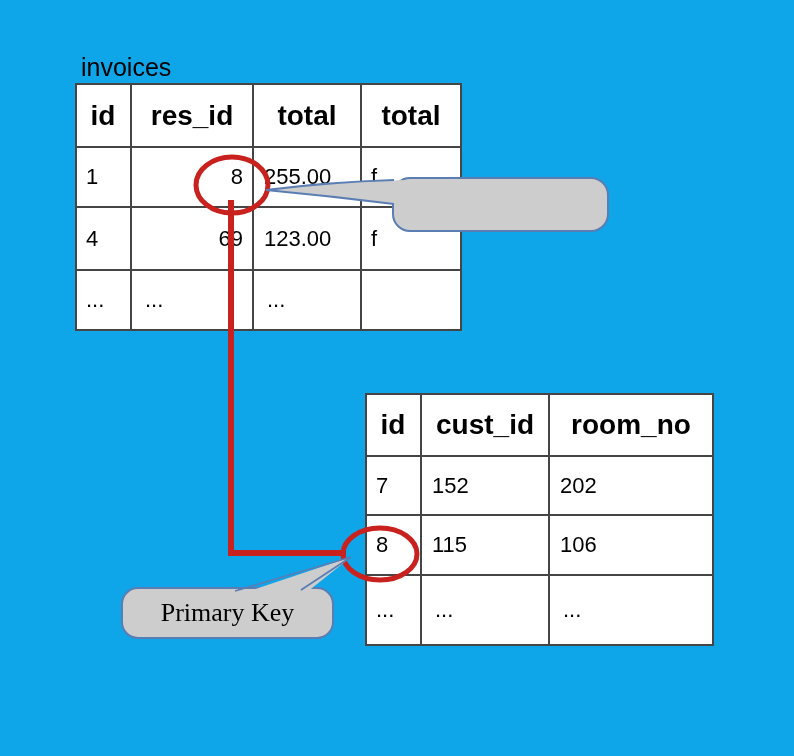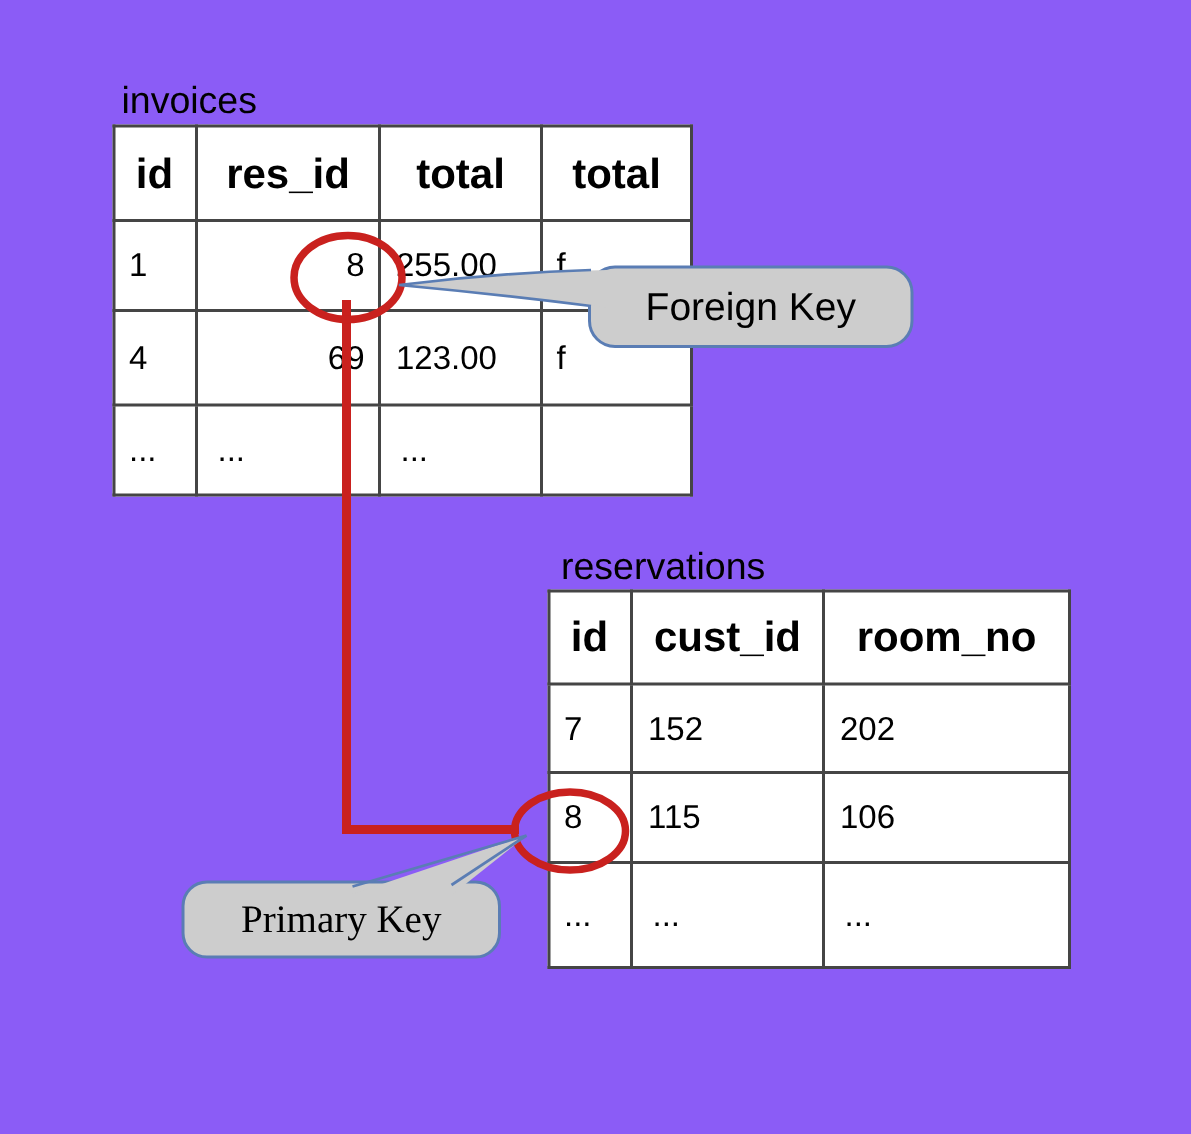--- a/index.html
+++ b/index.html
@@ -5,21 +5,21 @@
   html, body {
     margin: 0;
     padding: 0;
     background: #ffffff;
     font-family: "Liberation Sans", sans-serif;
   }
   .canvas {
     position: relative;
     width: 794px;
     height: 756px;
-    background: #8b5cf6;
+    background: #0ea5e9;
     overflow: hidden;
   }
   .tbl-title {
     position: absolute;
     font-size: 25px;
     color: #000000;
     line-height: 1.2;
     z-index: 1;
     white-space: nowrap;
   }
@@ -120,21 +120,20 @@
     </tr>
     <tr class="r-3">
       <td class="al">...</td>
       <td class="al2">...</td>
       <td class="al2">...</td>
       <td class="al"></td>
     </tr>
   </tbody>
     </table>
 
-  <div class="tbl-title" id="reservations-title">reservations</div>
 
   <table class="tbl" id="reservations-table">
     <colgroup>
       <col style="width:55px">
         <col style="width:128px">
         <col style="width:164px">
     </colgroup>
     <tbody>
         <tr class="r-head">
       <th class="al">id</th>
@@ -169,17 +168,16 @@
 
     <rect x="393" y="178" width="215" height="53" rx="17" fill="#cdcdcd" stroke="#5a7db4" stroke-width="2"></rect>
     <path d="M266,190 Q330,182 405,180 L405,205 Q330,196 266,190 Z" fill="#cdcdcd" stroke="none"></path>
     <path d="M394,180 Q330,182 266,190 Q330,196 394,204" fill="none" stroke="#5a7db4" stroke-width="1.8"></path>
 
     <rect x="122" y="588" width="211" height="50" rx="16" fill="#cdcdcd" stroke="#5a7db4" stroke-width="2"></rect>
     <path d="M351,557 L235,596 L302,596 Z" fill="#cdcdcd" stroke="none"></path>
     <path d="M235,591 L351,557 L301,590" fill="none" stroke="#5a7db4" stroke-width="1.8"></path>
   </svg>
 
-  <div class="callout-label" id="fk-label">Foreign Key</div>
 
   <div class="callout-label" id="pk-label">Primary Key</div>
 
 </div>
 
 </body></html>

